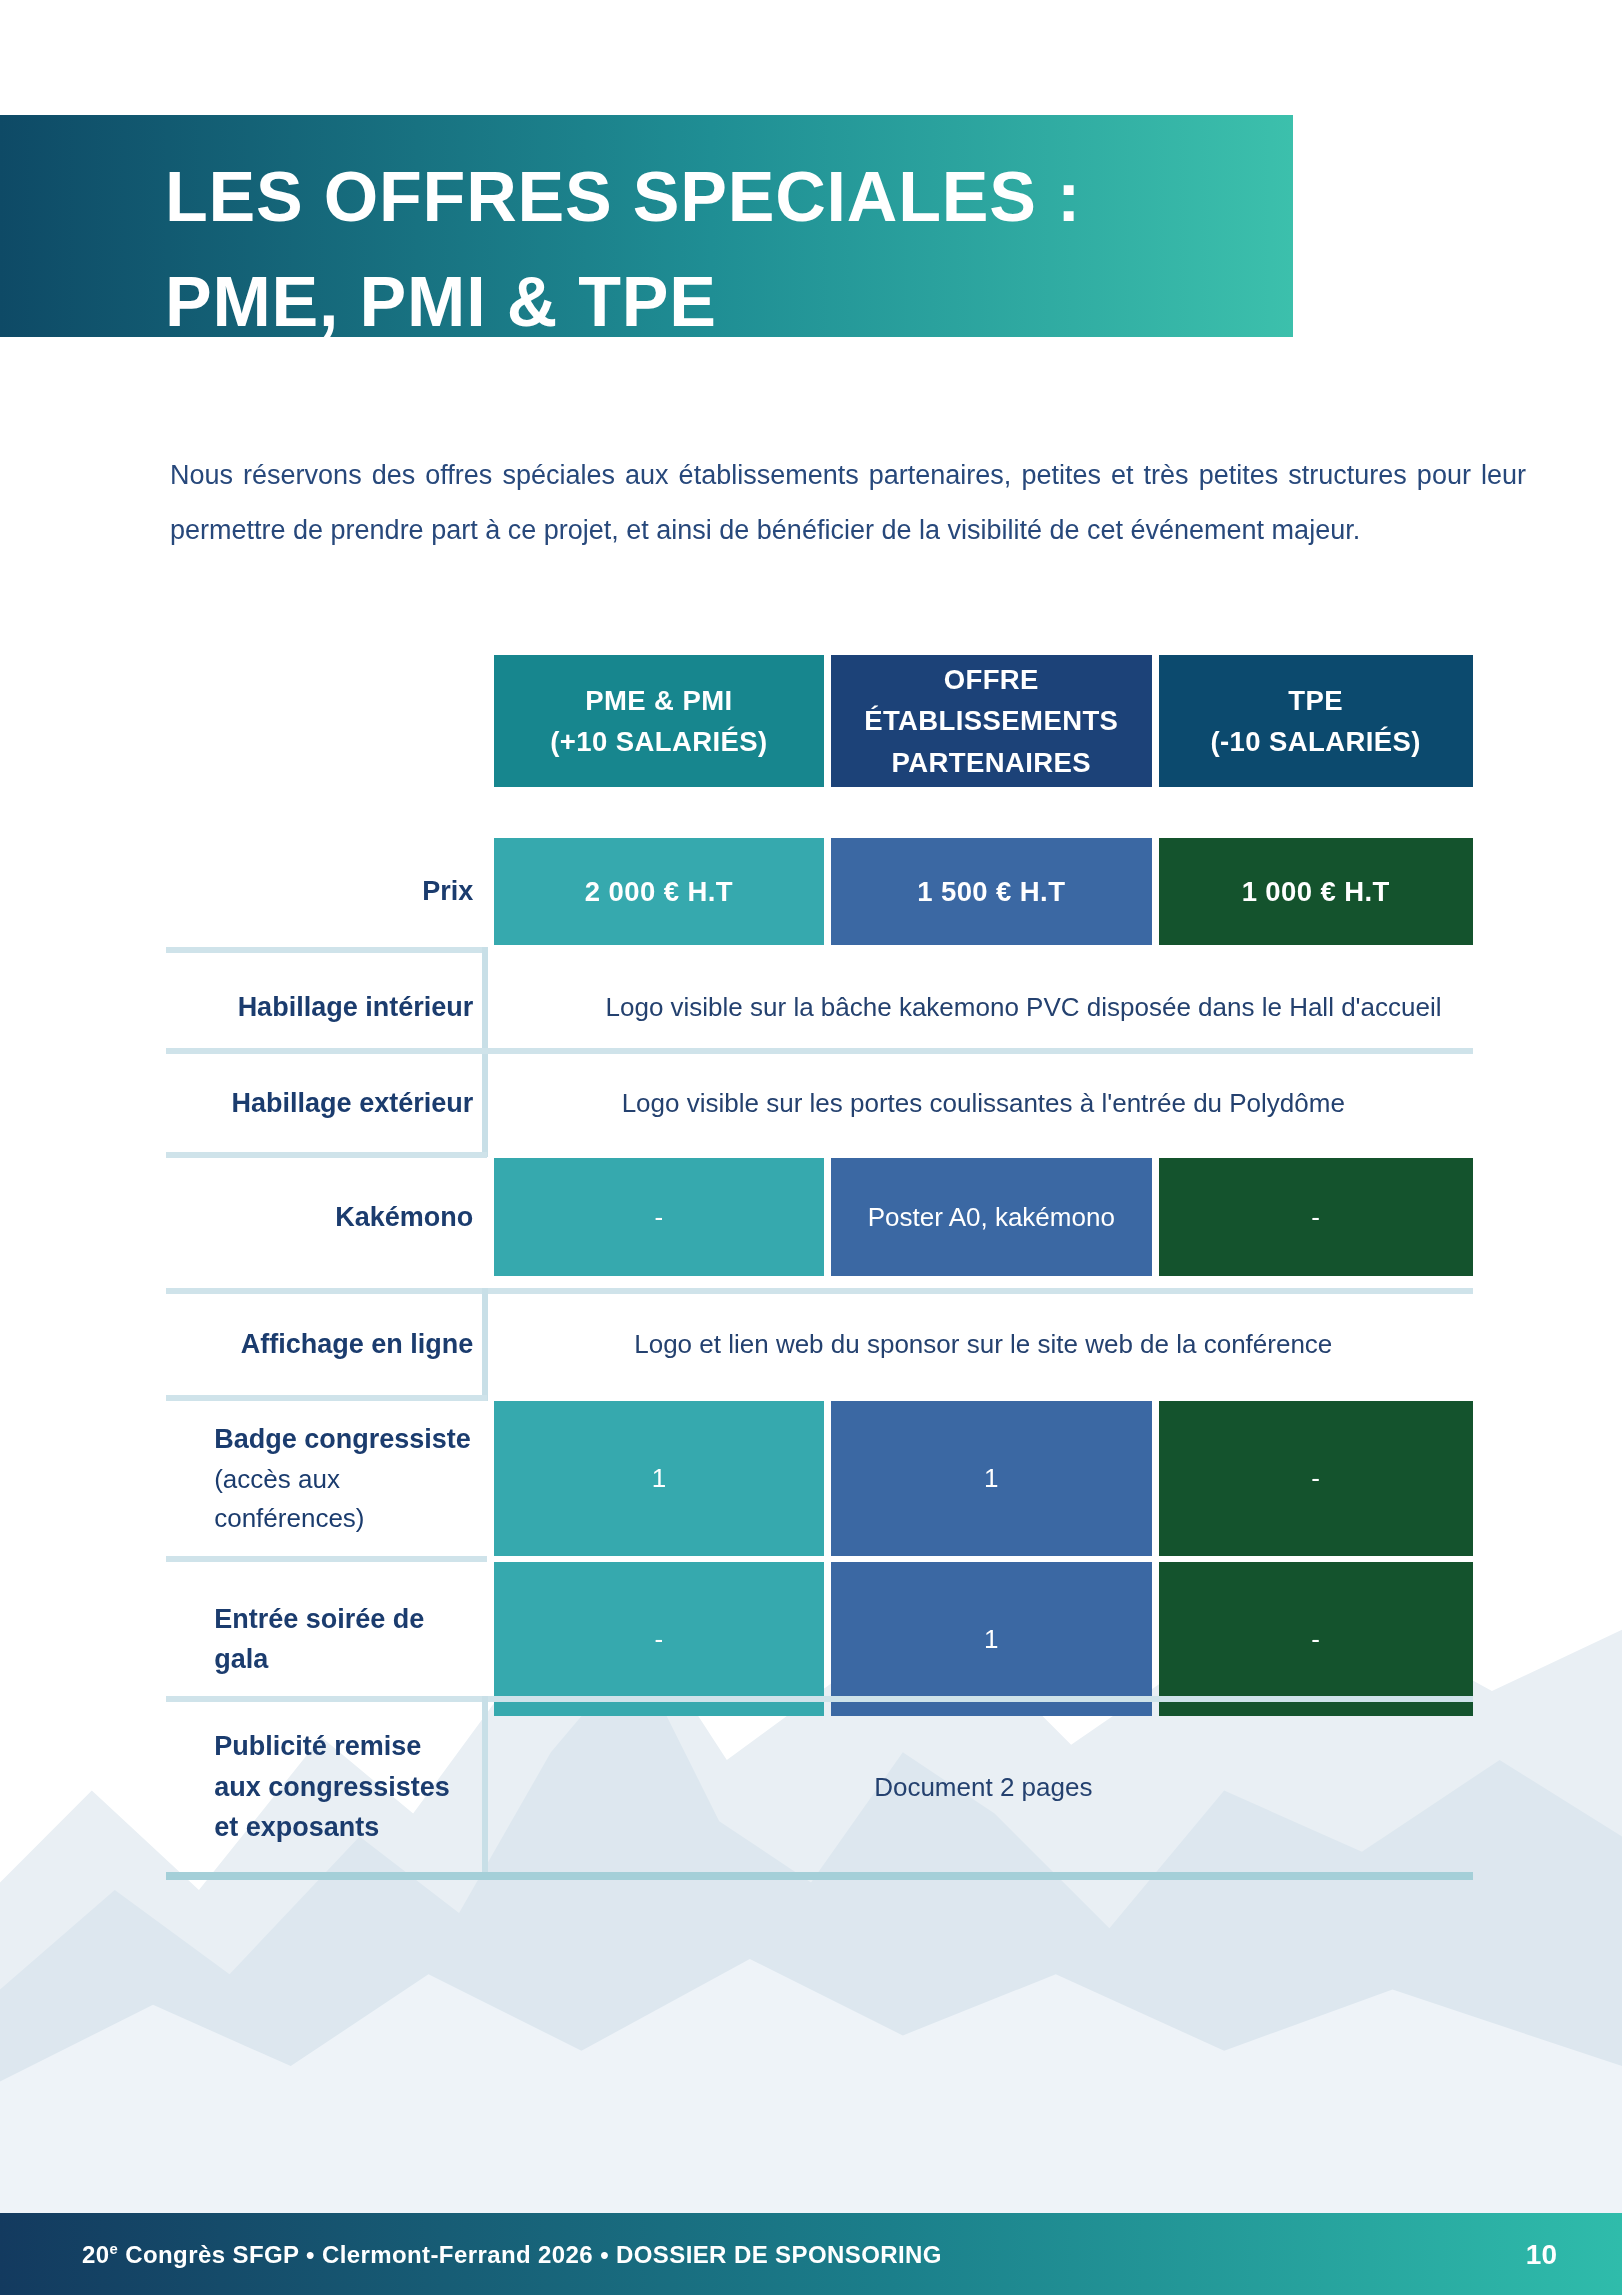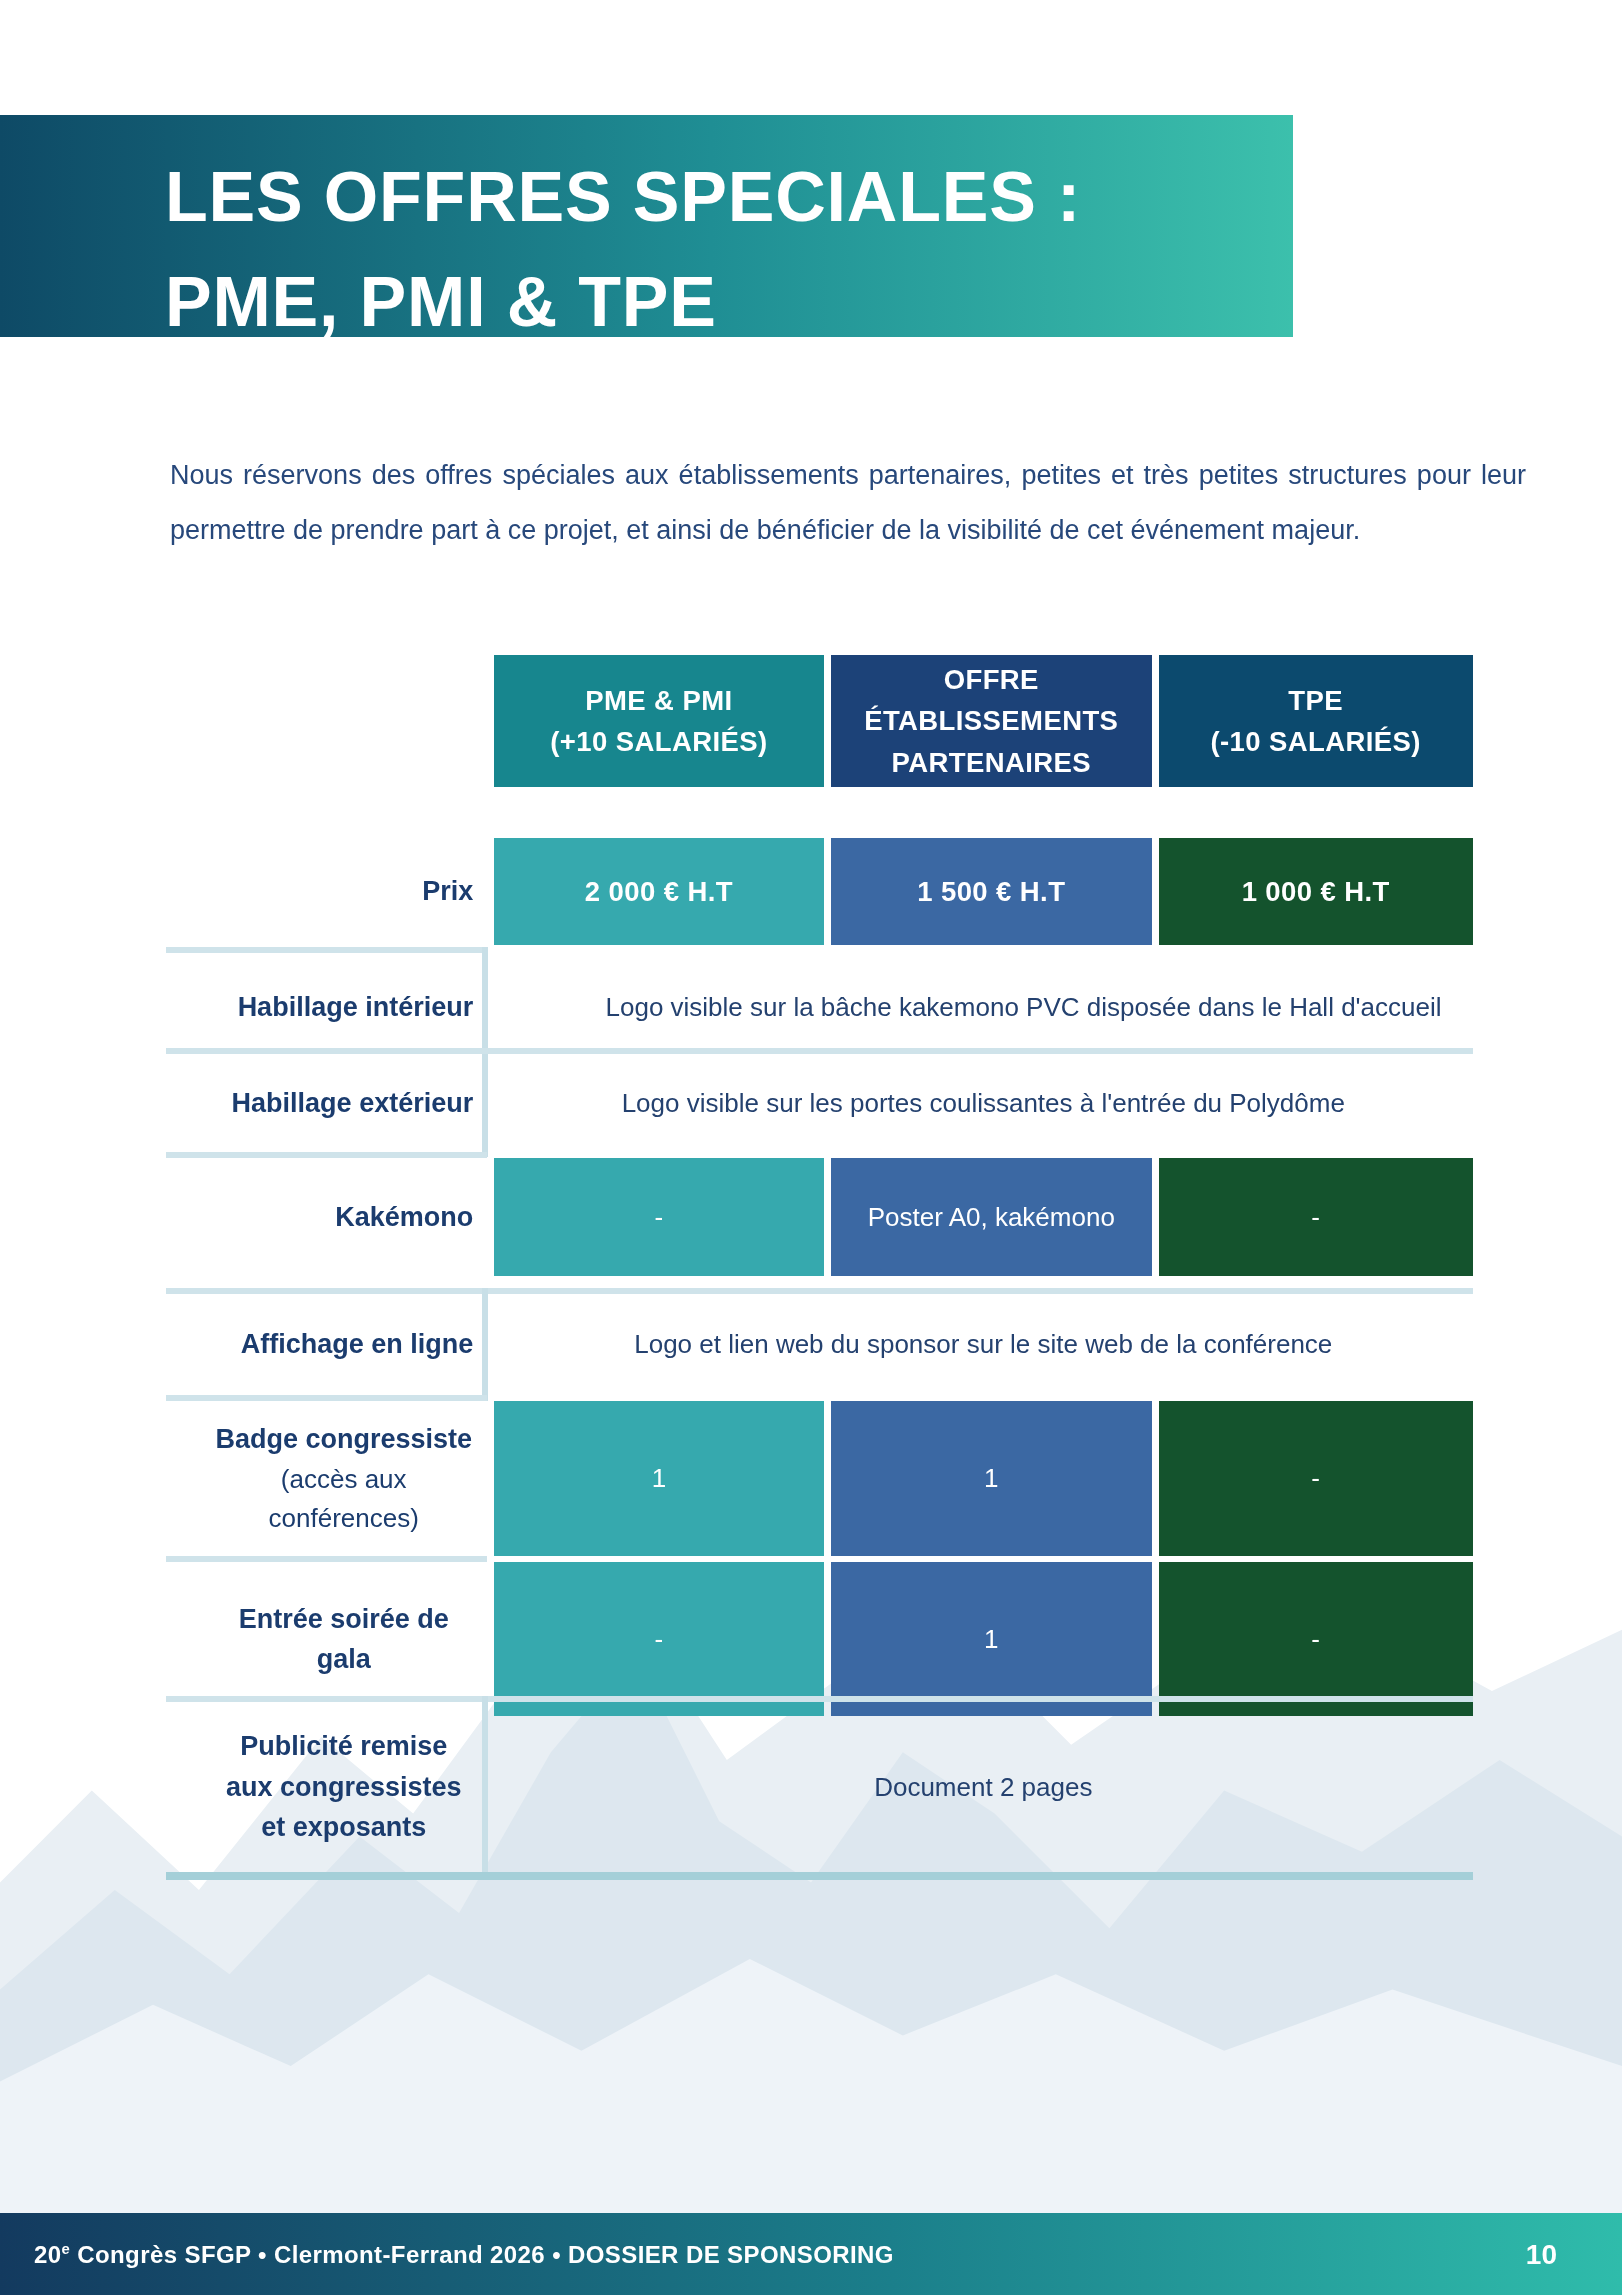--- a/index.html
+++ b/index.html
@@ -32,21 +32,21 @@
   .mountains{position:absolute; left:0; top:1561px; width:1622px; height:652px; z-index:0;}
 
   
   .ptable{position:absolute; left:166px; top:655px; width:1307px; height:1226px; z-index:2;}
   .trow{
     position:absolute; left:0; width:1307px;
     display:grid; grid-template-columns:321px 330px 321px 314px; column-gap:6.9px;
   }
   .lblcell{
     display:flex; align-items:center; justify-content:flex-end;
-    text-align:center; padding-right:13.8px; box-sizing:border-box;
+    text-align:left; padding-right:13.8px; box-sizing:border-box;
   }
   .lblcell .lbl-inner{display:inline-block; max-width:259px;}
   .lbl-b{font-weight:bold; color:#1b3c6e; font-size:27px; line-height:1.5;}
   .lbl-r{font-weight:normal; color:#1b3c6e; font-size:26px; line-height:1.5;}
   .cell{
     display:flex; align-items:center; justify-content:center; text-align:center;
     color:#ffffff; font-size:26px; line-height:1.5;
   }
   .cell.bold{font-weight:bold; font-size:27.5px; letter-spacing:0.4px;}
   .hdr-teal{background:#17868e;} .hdr-navy{background:#1c4278;} .hdr-gray{background:#0c4a6e;}
@@ -60,21 +60,21 @@
   .hline.short{left:0; width:321px;}
   .hline.full{left:0; width:1307px;}
   .hline.bottom{height:7.7px; background:#a4cfd8;}
   .vline{position:absolute; left:316px; width:6.1px; background:#c8dfe7;}
 
   
   .footer{
     position:absolute; left:0; top:2213px; width:1622px; height:83px;
     background:linear-gradient(90deg,#133a5f 0%, #1b7f8b 55%, #2fbcab 100%);
     display:flex; align-items:center; justify-content:space-between;
-    padding:0 65px 0 34px; box-sizing:border-box; z-index:3;
+    padding:0 65px 0 82px; box-sizing:border-box; z-index:3;
   }
   .footer .ftext{color:#ffffff; font-weight:bold; font-size:24px; letter-spacing:0.4px; white-space:nowrap;}
   .footer .ftext sup{font-size:0.62em;}
   .footer .fpage{color:#ffffff; font-weight:bold; font-size:28px;}
 </style>
 </head>
 <body>
 
 <div id="page">
 

